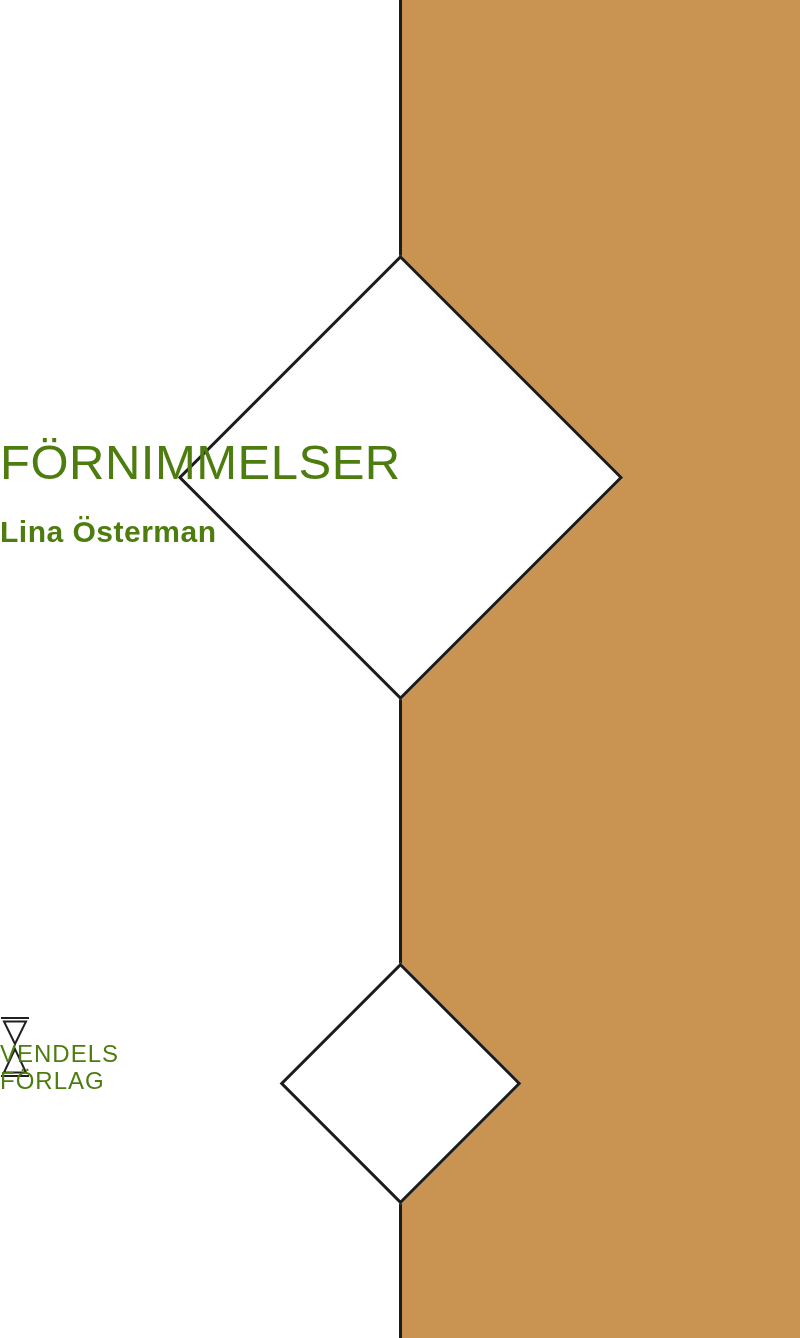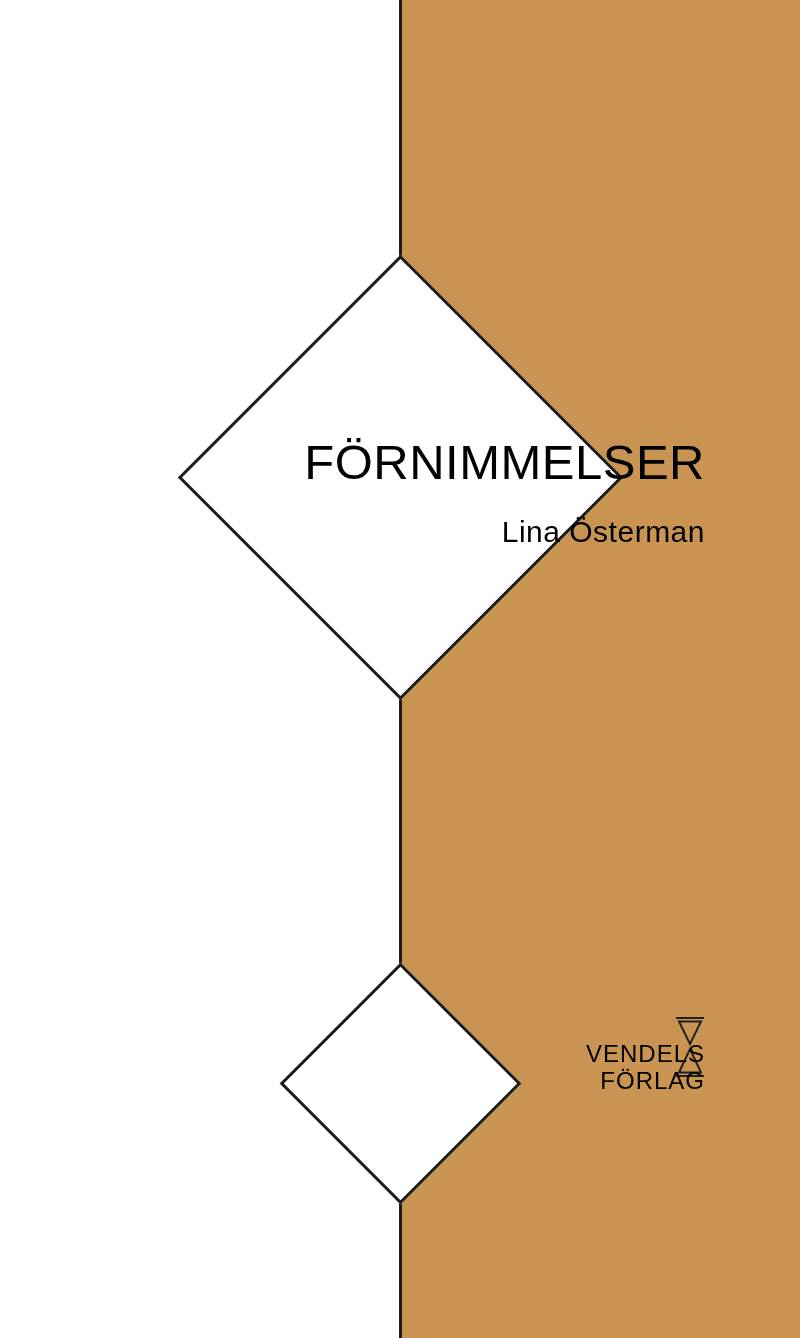--- a/index.html
+++ b/index.html
@@ -51,36 +51,36 @@
     left: 315px;   
     top: 998px;    
     width: 171px;
     height: 171px;
   }
   
   .overlay {
     position: absolute;
     left: 0;
     width: 705px;
-    text-align: right;
-    color: #000000;
+    text-align: left;
+    color: #4d7c0f;
   }
   .title {
     top: 437px;
     font-size: 49px;
     line-height: 50px;
     font-weight: 300;
     letter-spacing: 0.5px;
     white-space: nowrap;
   }
   .author {
     top: 517px;
     font-size: 30px;
     line-height: 30px;
-    font-weight: 400;
+    font-weight: 700;
     letter-spacing: 0.5px;
     white-space: nowrap;
   }
   .logo-wrap {
     top: 1016px;
     height: 62px;
   }
   .logo-wrap svg {
     display: inline-block;
   }

